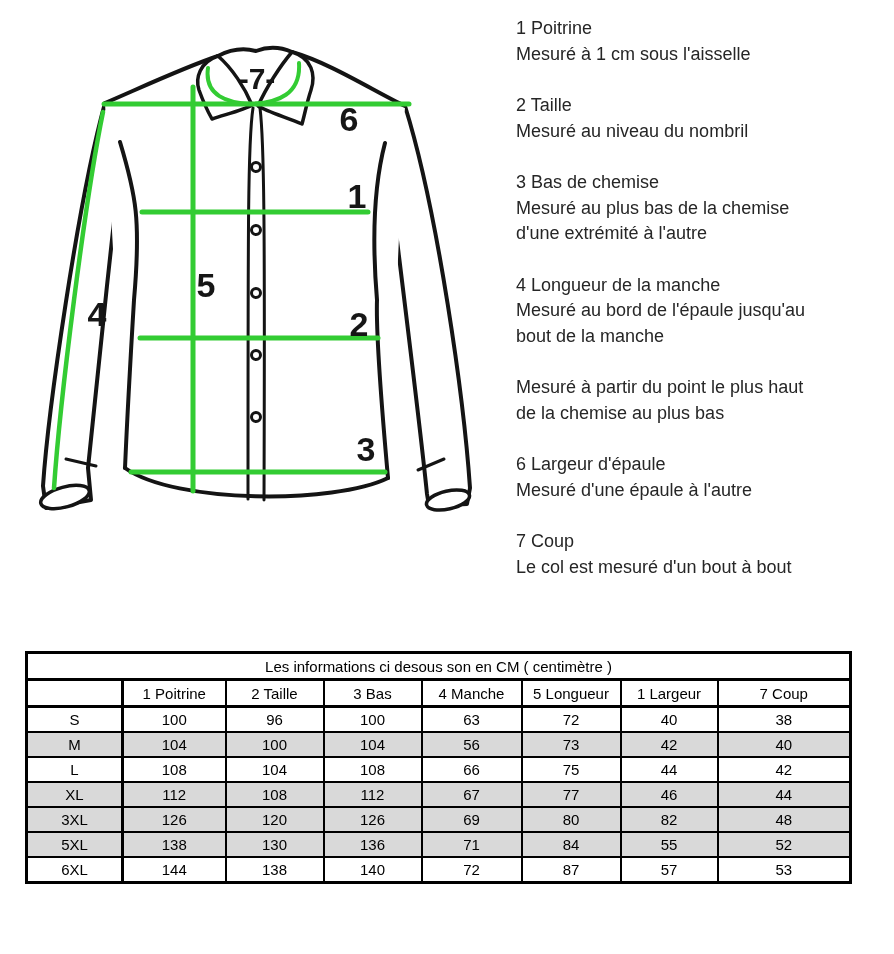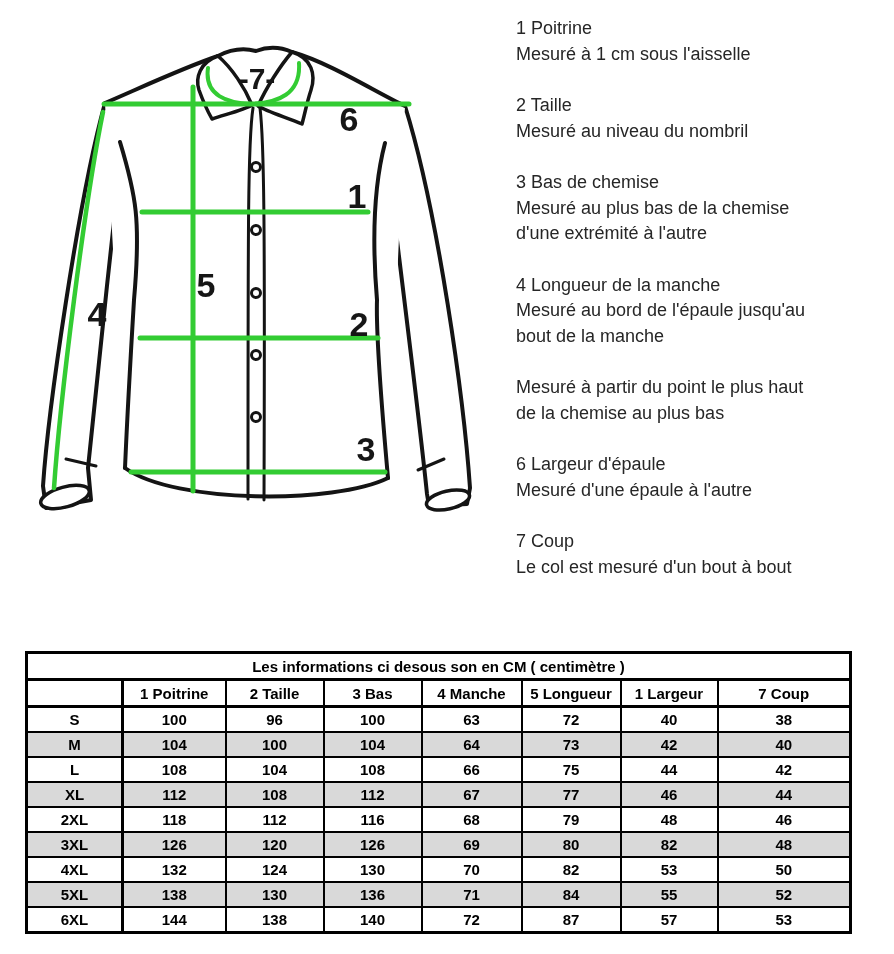--- a/index.html
+++ b/index.html
@@ -16,21 +16,21 @@
   .num{font-family:"Liberation Sans",sans-serif;font-weight:bold;font-size:34px;fill:#161616;}
   .num7{font-size:30px;}
 
   
   .descriptions{position:absolute;left:516px;top:16px;width:310px;
     font-size:18px;line-height:25.5px;color:#262626;}
   .m-item{margin:0 0 26px 0;}
 
   
   .size-table{position:absolute;left:25px;top:651px;border-collapse:collapse;table-layout:fixed;
-    font-size:15px;font-weight:bold;color:#000;text-align:center;
+    font-size:15px;font-weight:normal;color:#000;text-align:center;
     border:3px solid #000;}
   .size-table td{border:2px solid #000;height:21px;padding:1px 0;overflow:hidden;white-space:nowrap;}
   .size-table tr.title-row td{border-bottom:3px solid #000;height:22px;}
   .size-table tr.header-row td{border-bottom:3px solid #000;height:22px;}
   .size-table td.size-cell{border-right:3px solid #000;}
   .size-table tr.shade td{background:#d9d9d9;}
 </style>
 </head>
 <body>
 
@@ -153,21 +153,21 @@
         <td>63</td>
         <td>72</td>
         <td>40</td>
         <td>38</td>
       </tr>
       <tr class="shade">
         <td class="size-cell">M</td>
         <td>104</td>
         <td>100</td>
         <td>104</td>
-        <td>64</td>
+        <td>56</td>
         <td>73</td>
         <td>42</td>
         <td>40</td>
       </tr>
       <tr>
         <td class="size-cell">L</td>
         <td>108</td>
         <td>104</td>
         <td>108</td>
         <td>66</td>
@@ -178,49 +178,29 @@
       <tr class="shade">
         <td class="size-cell">XL</td>
         <td>112</td>
         <td>108</td>
         <td>112</td>
         <td>67</td>
         <td>77</td>
         <td>46</td>
         <td>44</td>
       </tr>
-      <tr>
-        <td class="size-cell">2XL</td>
-        <td>118</td>
-        <td>112</td>
-        <td>116</td>
-        <td>68</td>
-        <td>79</td>
-        <td>48</td>
-        <td>46</td>
-      </tr>
       <tr class="shade">
         <td class="size-cell">3XL</td>
         <td>126</td>
         <td>120</td>
         <td>126</td>
         <td>69</td>
         <td>80</td>
         <td>82</td>
         <td>48</td>
-      </tr>
-      <tr>
-        <td class="size-cell">4XL</td>
-        <td>132</td>
-        <td>124</td>
-        <td>130</td>
-        <td>70</td>
-        <td>82</td>
-        <td>53</td>
-        <td>50</td>
       </tr>
       <tr class="shade">
         <td class="size-cell">5XL</td>
         <td>138</td>
         <td>130</td>
         <td>136</td>
         <td>71</td>
         <td>84</td>
         <td>55</td>
         <td>52</td>

